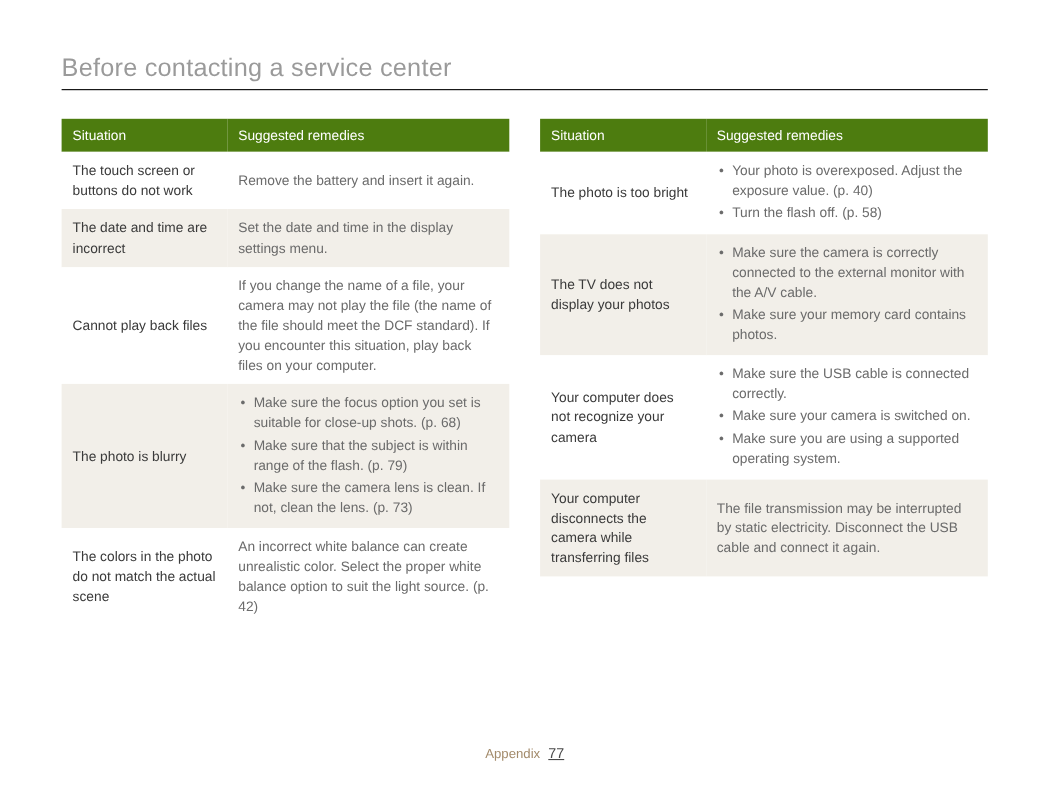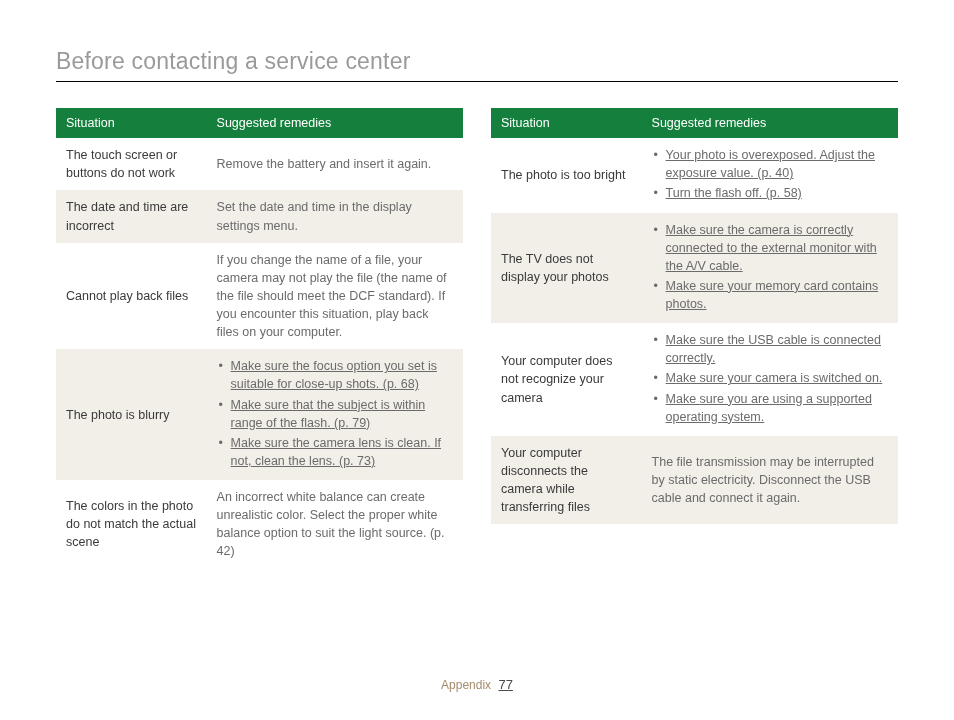--- a/index.html
+++ b/index.html
@@ -28,21 +28,21 @@
     .col {
       flex: 1;
     }
     table {
       width: 100%;
       border-collapse: collapse;
       font-size: 12.5px;
       line-height: 1.45;
     }
     thead th {
-      background: #15803d;
+      background: #4d7c0f;
       color: #ffffff;
       font-weight: 400;
       text-align: left;
       padding: 6px 10px;
       font-size: 12.5px;
     }
     thead th:first-child { width: 37%; }
     tbody tr:nth-child(odd) td { background: #ffffff; }
     tbody tr:nth-child(even) td { background: #f2efe9; }
     tbody td {
@@ -52,21 +52,20 @@
     }
     tbody td:first-child {
       color: #3a3a3a;
     }
     tbody td:last-child {
       color: #6b6b6b;
     }
     ul.remedy-list {
       list-style: none;
       padding-left: 0;
-      text-decoration: underline;
     }
     ul.remedy-list li {
       position: relative;
       padding-left: 14px;
       margin-bottom: 2px;
     }
     ul.remedy-list li::before {
       content: "•";
       position: absolute;
       left: 2px;

